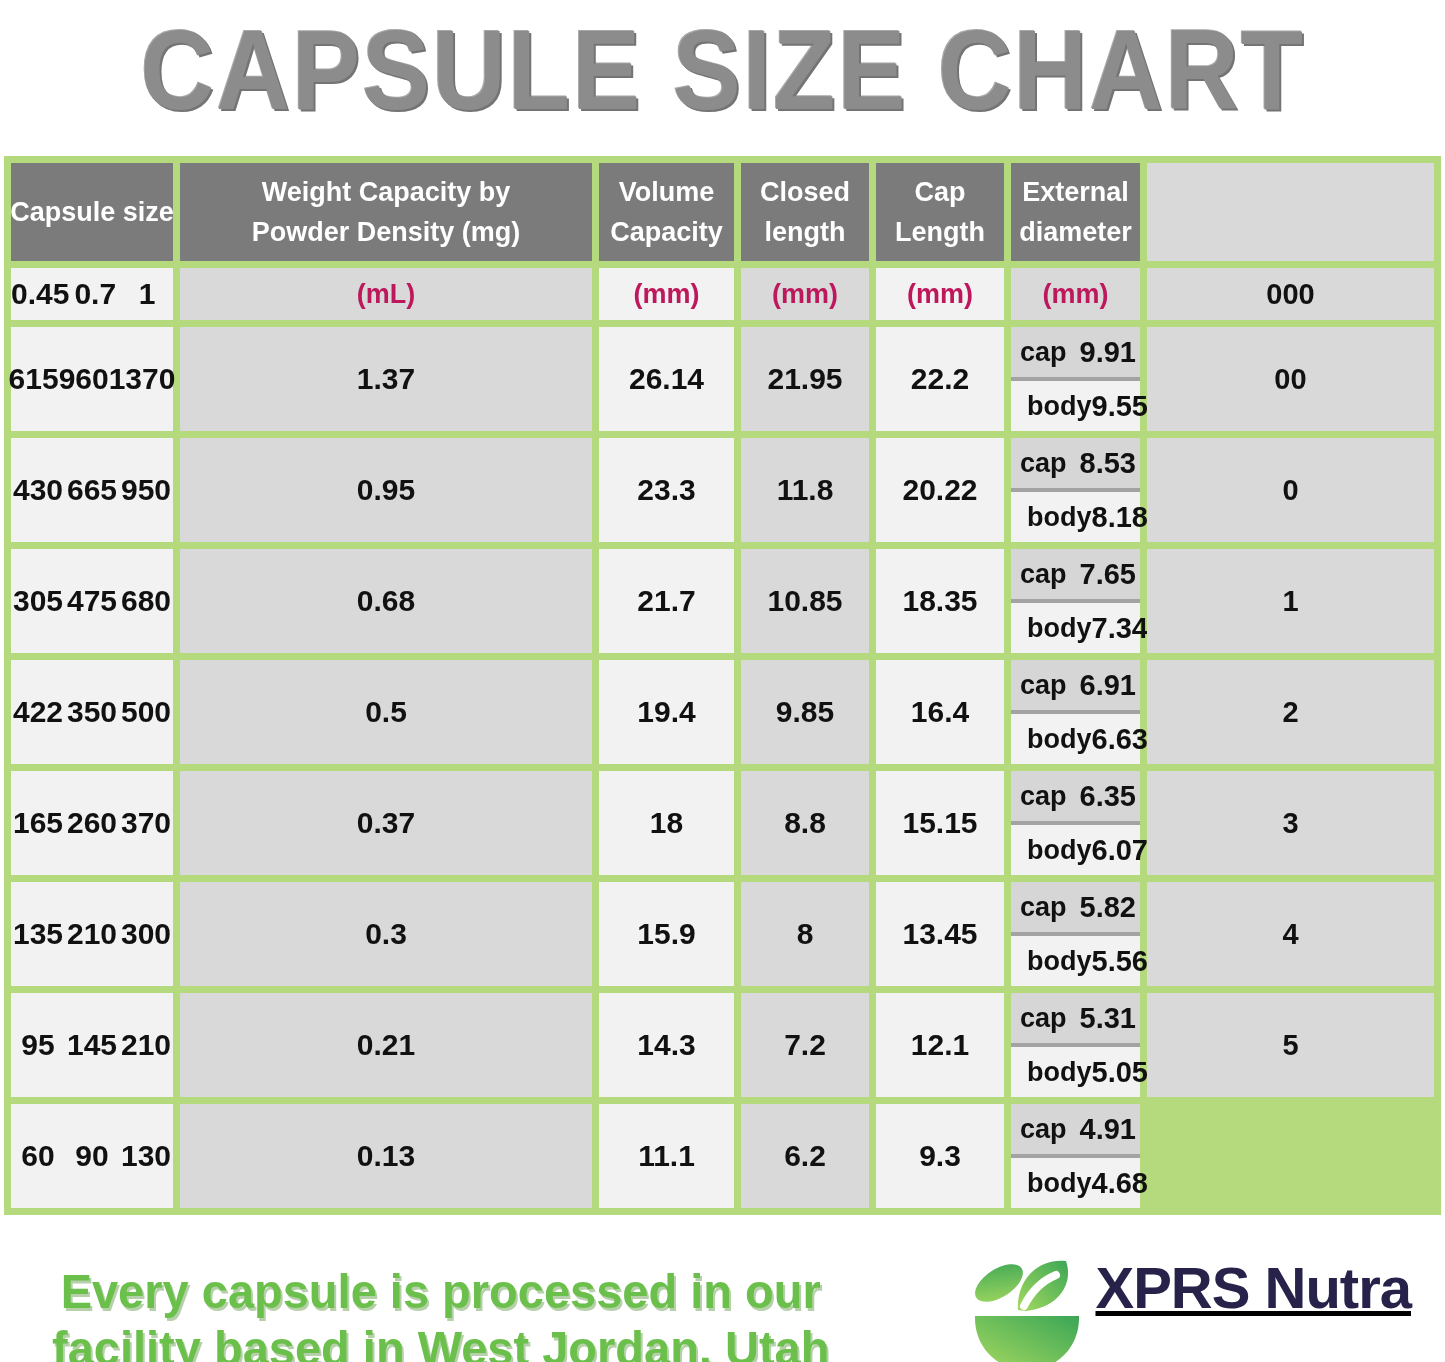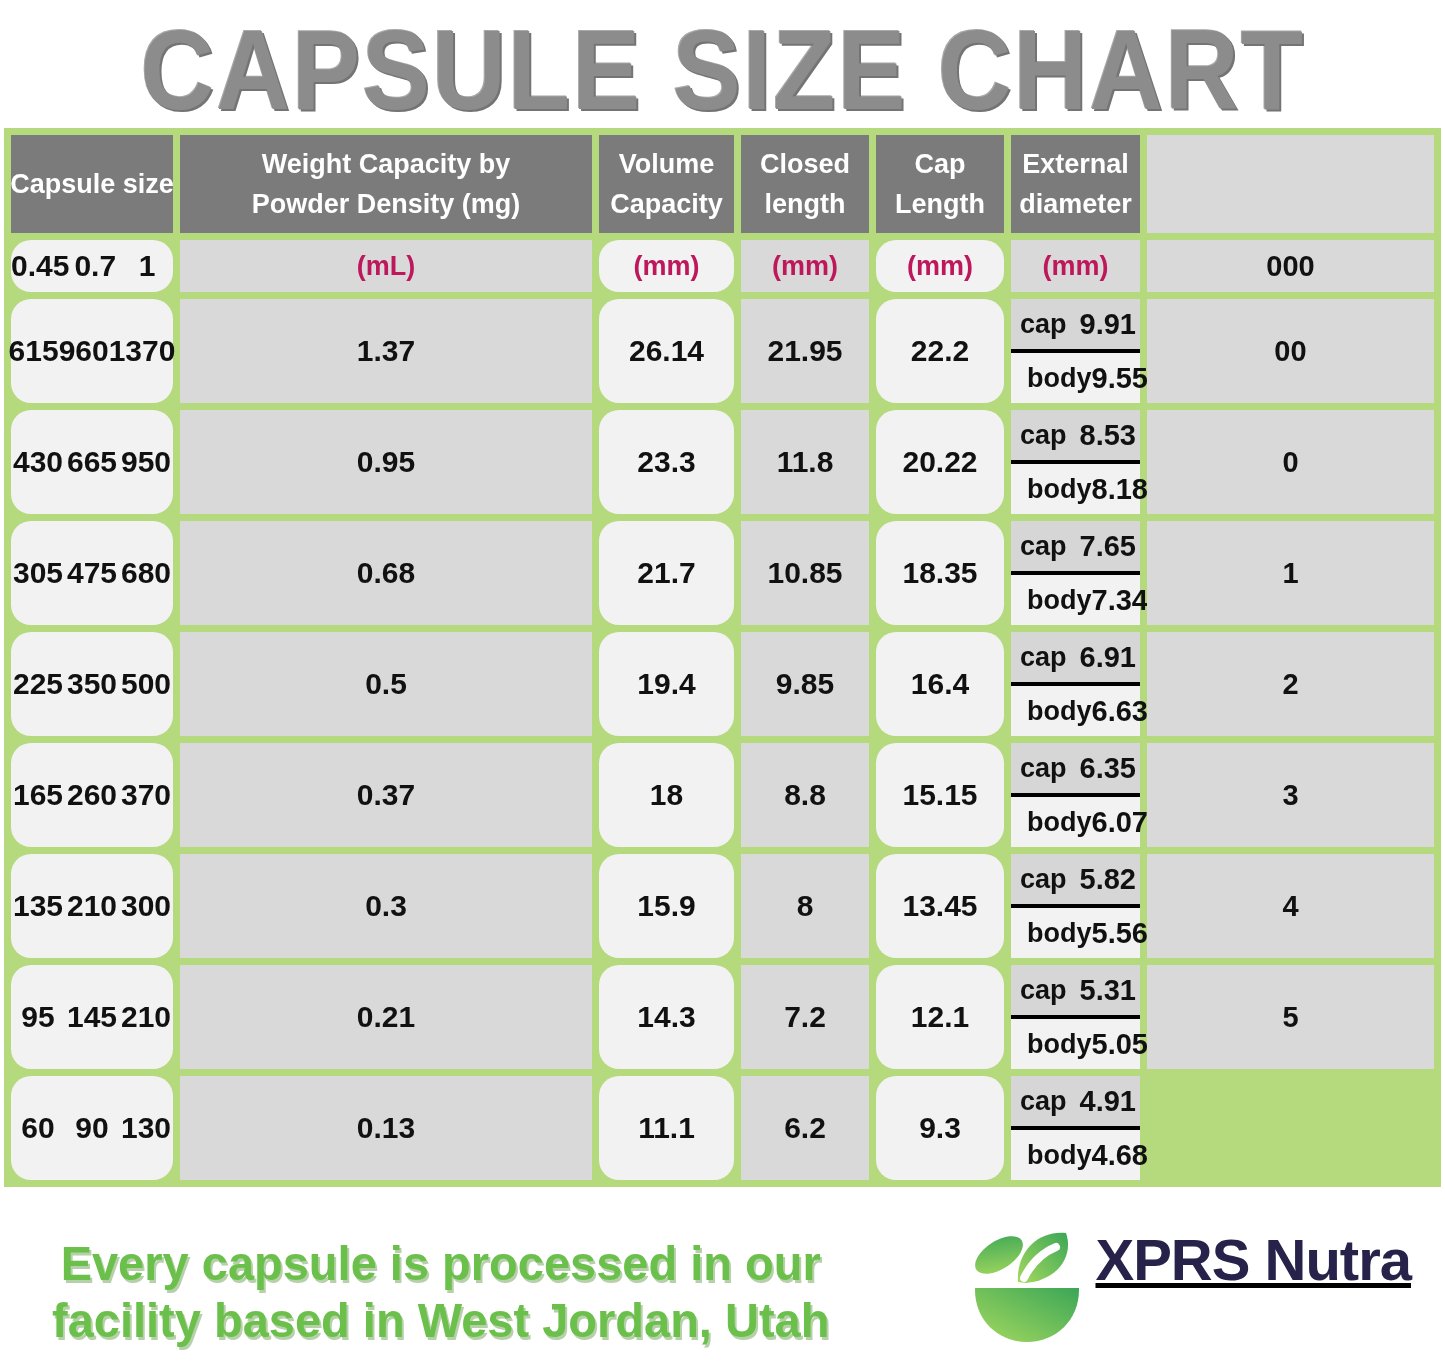--- a/index.html
+++ b/index.html
@@ -1,20 +1,20 @@
 <!DOCTYPE html>
 <html><head>
 <meta charset="utf-8">
 <style>
   * { margin:0; padding:0; box-sizing:border-box; }
   body { font-family:"Liberation Sans", sans-serif; background:#ffffff; }
   .page { width:1445px; height:1362px; background:#ffffff; overflow:hidden; position:relative; }
 
   
-  .title-wrap { text-align:center; height:128px; padding-top:4px; }
+  .title-wrap { text-align:center; height:156px; padding-top:4px; }
   .title-text {
     display:inline-block;
     font-size:100px; font-weight:bold; letter-spacing:2px;
     color:#8c8c8c;
     text-shadow:2px 2px 0 #747474, -1px -1px 0 #a8a8a8;
     transform:scale(1.02, 1.14); transform-origin:center top;
     white-space:nowrap;
   }
 
   
@@ -24,29 +24,29 @@
     grid-template-columns:162px 412px 135px 128px 128px 129px 1fr;
     grid-template-rows:98px 52px repeat(8, 104px);
     gap:7px;
   }
   .cell { display:flex; align-items:center; justify-content:center; text-align:center; }
   .hd { background:#7b7b7b; color:#ffffff; font-weight:bold; font-size:27px; line-height:1.5; }
   .hd span { display:block; }
   .hd .narrow-280 { max-width:290px; }
   .hd .narrow-130 { max-width:135px; }
   .c-gray  { background:#d9d9d9; }
-  .c-light { background:#f2f2f2;border-radius:20px; }
+  .c-light { background:#f2f2f2; }
   .unit { font-weight:bold; font-size:27px; color:#be185d; }
   .num  { font-weight:bold; font-size:30px; color:#111; }
   .size { font-weight:bold; font-size:29px; color:#111; }
   .triple { display:flex; width:100%; }
   .triple span { flex:1; text-align:center; font-weight:bold; font-size:30px; color:#111; }
 
   
-  .ext { display:flex; flex-direction:column; gap:4px; background:#000000; padding:0; }
+  .ext { display:flex; flex-direction:column; gap:4px; background:#a3a3a3; padding:0; }
   .ext-row { flex:1; display:flex; align-items:center; }
   .ext-cap  { background:#d6d6d6; }
   .ext-body { background:#f2f2f2;padding-left:16px; }
   .ext-row span { flex:1; text-align:center; }
   .ext-label { font-weight:bold; font-size:27px; color:#111; }
   .ext-val   { font-weight:bold; font-size:29px; color:#111; }
 
   
   .footer { display:flex; align-items:center; justify-content:space-between; padding:39px 24px 0 52px; }
   .tagline {
@@ -157,21 +157,21 @@
         <span class="ext-val">7.65</span>
       </div>
       <div class="ext-row ext-body">
         <span class="ext-label">body</span>
         <span class="ext-val">7.34</span>
       </div>
     </div>
 
     <div class="cell c-gray size">1</div>
     <div class="cell c-light triple">
-      <span>225</span>
+      <span>422</span>
       <span>350</span>
       <span>500</span>
     </div>
     <div class="cell c-gray num">0.5</div>
     <div class="cell c-light num">19.4</div>
     <div class="cell c-gray num">9.85</div>
     <div class="cell c-light num">16.4</div>
     <div class="ext">
       <div class="ext-row ext-cap">
         <span class="ext-label">cap</span>

